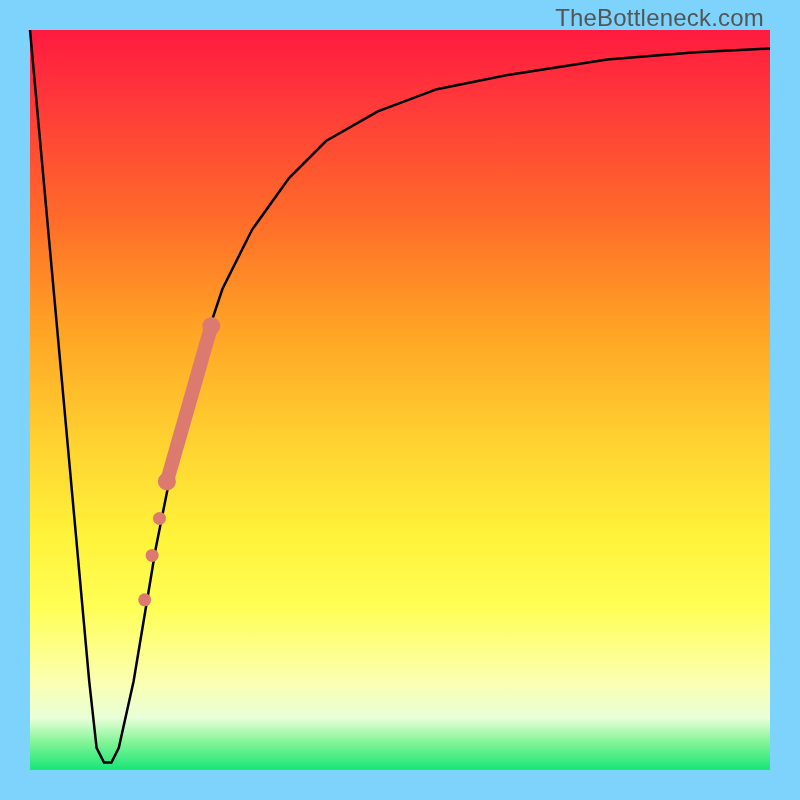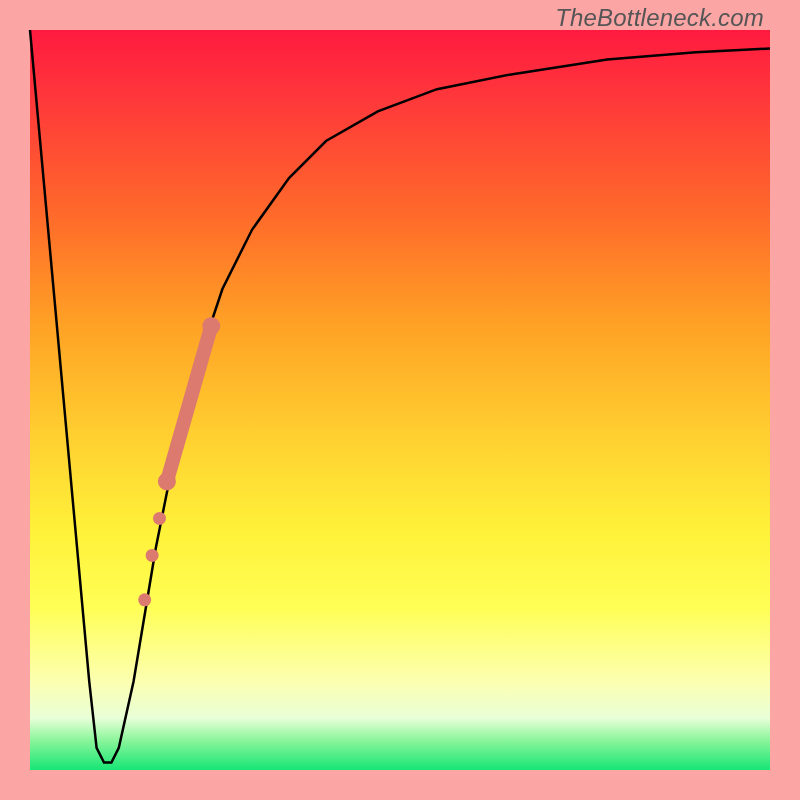--- a/index.html
+++ b/index.html
@@ -8,22 +8,21 @@
     width: 800px;
     height: 800px;
     overflow: hidden;
     background: #000;
     font-family: Arial, Helvetica, sans-serif;
   }
   .frame {
     position: relative;
     width: 800px;
     height: 800px;
-    background: #fca5a5;
-    font-style: italic;
+    background: #7dd3fc;
   }
   .plot-area {
     position: absolute;
     left: 30px;
     top: 30px;
     width: 740px;
     height: 740px;
     background: linear-gradient(to bottom,
       #ff1a3f 0%,
       #ff3a3a 10%,

